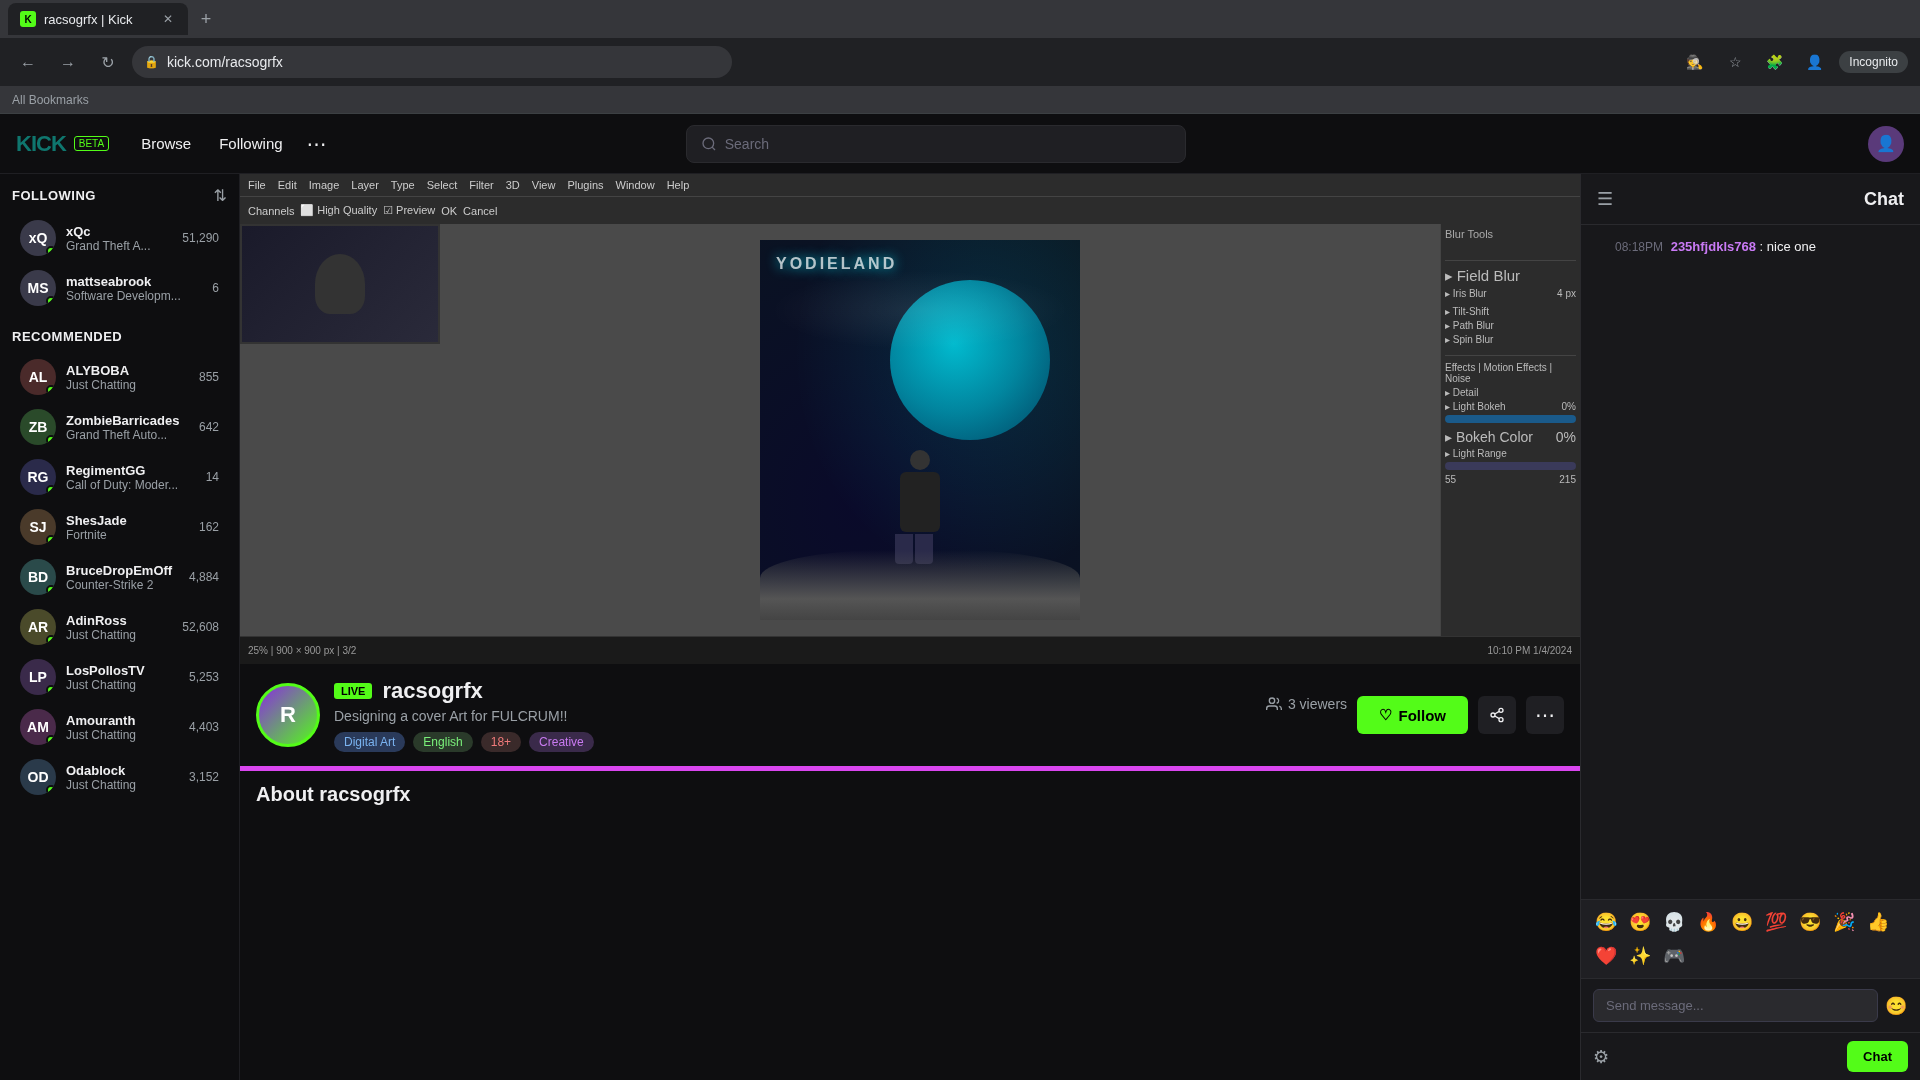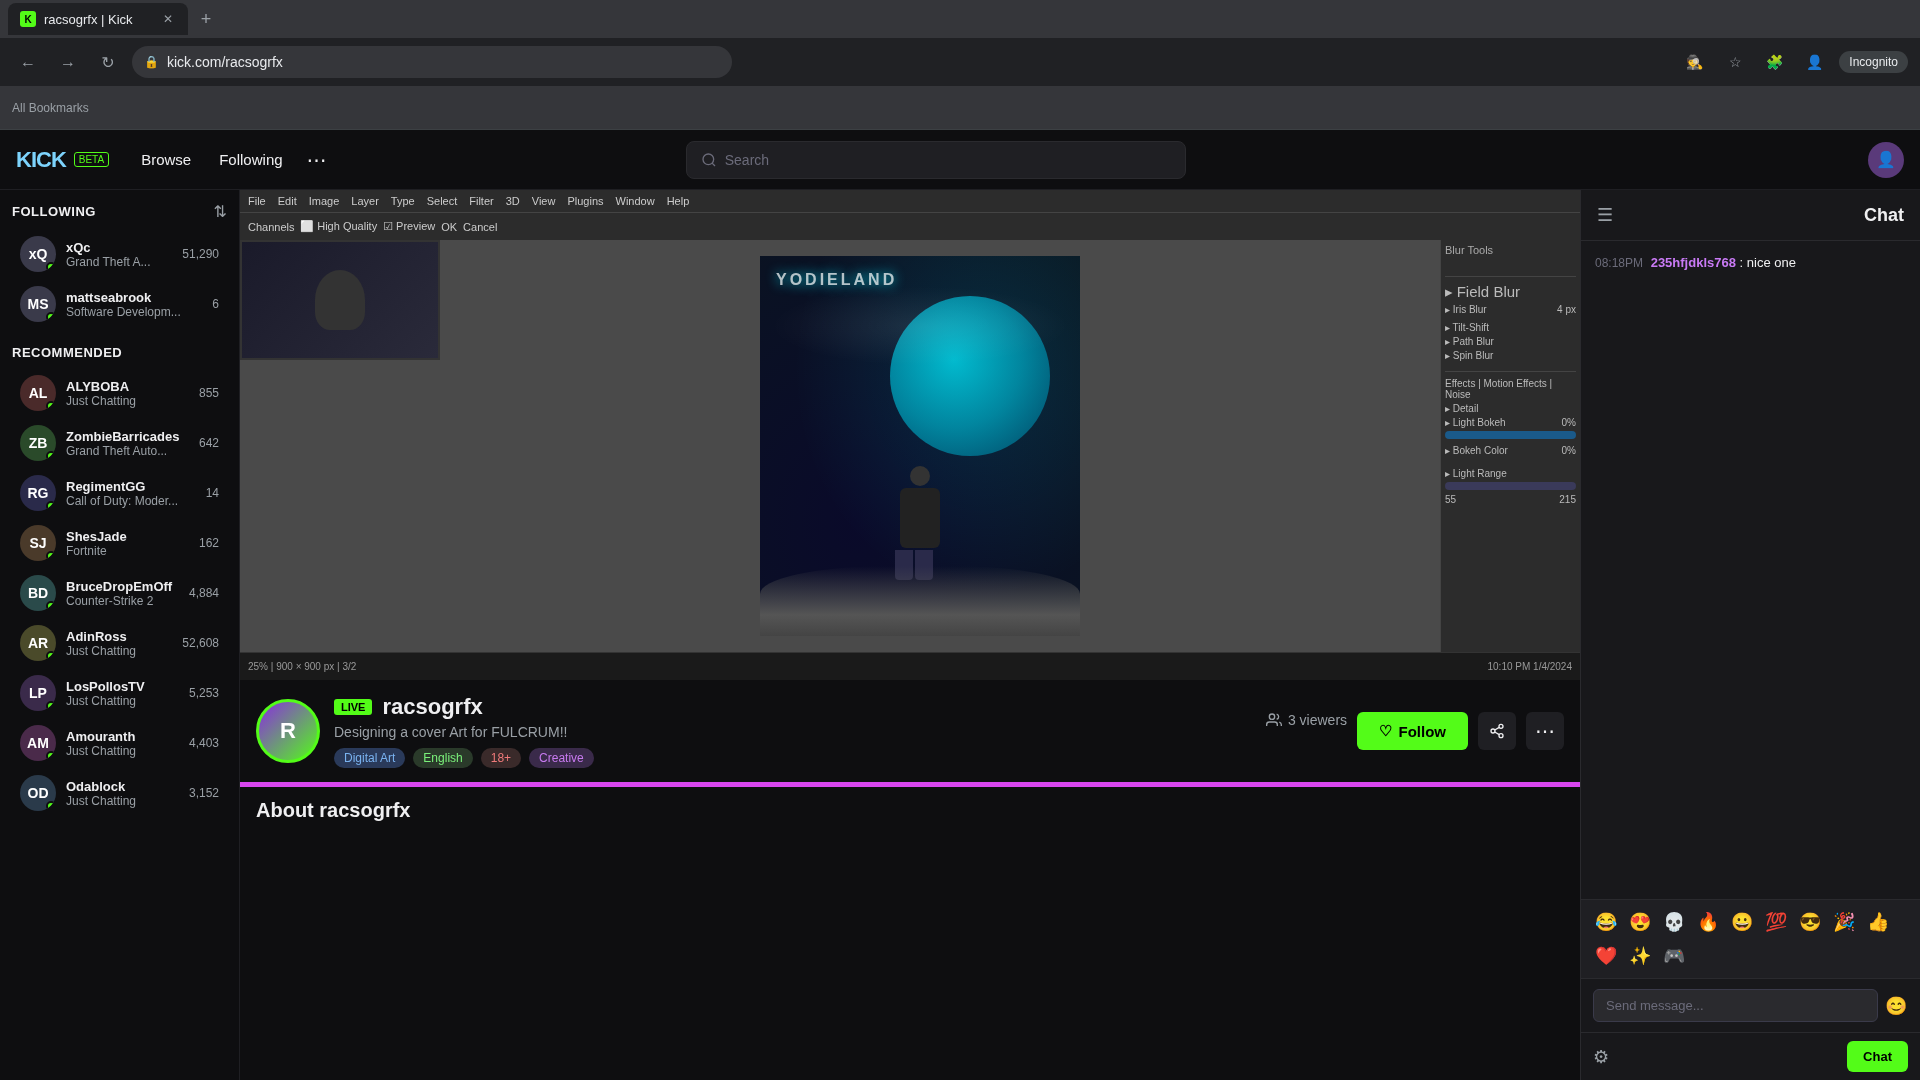--- a/index.html
+++ b/index.html
@@ -12,27 +12,27 @@
     .browser-tab .favicon { width: 16px; height: 16px; background: #53fc18; border-radius: 3px; display: flex; align-items: center; justify-content: center; font-size: 10px; font-weight: bold; color: #000; }
     .browser-tab .tab-close { margin-left: auto; width: 16px; height: 16px; display: flex; align-items: center; justify-content: center; border-radius: 50%; cursor: pointer; font-size: 12px; color: #9aa0a6; }
     .new-tab-btn { width: 28px; height: 28px; display: flex; align-items: center; justify-content: center; border-radius: 50%; cursor: pointer; font-size: 18px; color: #9aa0a6; }
     .browser-nav { display: flex; align-items: center; background: #202124; height: 48px; padding: 0 12px; gap: 8px; }
     .nav-btn { width: 32px; height: 32px; display: flex; align-items: center; justify-content: center; border-radius: 50%; cursor: pointer; color: #9aa0a6; font-size: 16px; }
     .address-bar { flex: 1; max-width: 600px; background: #35363a; border-radius: 20px; height: 32px; display: flex; align-items: center; padding: 0 12px; gap: 8px; font-size: 14px; color: #e8eaed; }
     .address-bar .lock-icon { color: #9aa0a6; font-size: 12px; }
     .nav-right { display: flex; align-items: center; gap: 8px; margin-left: auto; }
     .nav-icon-btn { width: 32px; height: 32px; display: flex; align-items: center; justify-content: center; border-radius: 50%; cursor: pointer; color: #9aa0a6; font-size: 14px; }
     .incognito-badge { background: #3c4043; border-radius: 12px; padding: 4px 10px; font-size: 12px; color: #e8eaed; display: flex; align-items: center; gap: 6px; cursor: pointer; }
-    .bookmarks-bar { background: #35363a; height: 44px; display: flex; align-items: center; padding: 0 12px; font-size: 12px; color: #9aa0a6; gap: 8px; border-bottom: 1px solid #3c4043; }
+    .bookmarks-bar { background: #35363a; height: 28px; display: flex; align-items: center; padding: 0 12px; font-size: 12px; color: #9aa0a6; gap: 8px; border-bottom: 1px solid #3c4043; }
 
     
     .app { display: flex; flex-direction: column; flex: 1; overflow: hidden; }
     .app-header { background: #0e0e10; height: 60px; display: flex; align-items: center; padding: 0 16px; gap: 20px; border-bottom: 1px solid #1f1f23; flex-shrink: 0; }
     .logo { display: flex; align-items: center; gap: 6px; }
-    .logo-text { font-size: 22px; font-weight: 900; color: #7dd3fc; letter-spacing: -1px; }
+    .logo-text { font-size: 22px; font-weight: 900; color: #0f766e; letter-spacing: -1px; }
     .logo-beta { font-size: 10px; color: #53fc18; border: 1px solid #53fc18; border-radius: 3px; padding: 1px 4px; margin-left: 2px; }
     .nav-links { display: flex; align-items: center; gap: 4px; }
     .nav-link { padding: 6px 12px; border-radius: 6px; font-size: 15px; font-weight: 500; color: #efeff1; cursor: pointer; }
     .nav-dots { font-size: 20px; color: #efeff1; cursor: pointer; padding: 4px 8px; }
     .search-bar { flex: 1; max-width: 500px; margin: 0 auto; background: #1f1f23; border-radius: 8px; height: 38px; display: flex; align-items: center; padding: 0 14px; gap: 8px; border: 1px solid #2a2a2e; }
     .search-bar input { background: none; border: none; outline: none; color: #efeff1; font-size: 14px; flex: 1; }
     .search-bar input::placeholder { color: #6b6b7a; }
     .header-right { margin-left: auto; display: flex; align-items: center; gap: 12px; }
     .avatar { width: 36px; height: 36px; border-radius: 50%; background: #5a3a7a; display: flex; align-items: center; justify-content: center; font-size: 16px; cursor: pointer; }
 
@@ -84,21 +84,21 @@
     .follow-btn { background: #53fc18; color: #000; font-size: 15px; font-weight: 700; padding: 10px 22px; border-radius: 6px; cursor: pointer; border: none; display: flex; align-items: center; gap: 6px; }
     .share-btn { background: #1f1f23; color: #efeff1; width: 38px; height: 38px; border-radius: 6px; display: flex; align-items: center; justify-content: center; cursor: pointer; font-size: 16px; border: none; }
     .more-btn { background: #1f1f23; color: #efeff1; width: 38px; height: 38px; border-radius: 6px; display: flex; align-items: center; justify-content: center; cursor: pointer; font-size: 20px; border: none; }
 
     
     .chat-panel { width: 340px; background: #18181b; border-left: 1px solid #2a2a2e; display: flex; flex-direction: column; flex-shrink: 0; }
     .chat-header { padding: 14px 16px; border-bottom: 1px solid #2a2a2e; display: flex; align-items: center; justify-content: space-between; }
     .chat-title { font-size: 18px; font-weight: 700; color: #efeff1; }
     .chat-collapse-btn { color: #9aa0a6; cursor: pointer; font-size: 18px; }
     .chat-messages { flex: 1; overflow-y: auto; padding: 12px 14px; }
-    .chat-message { margin-bottom: 10px; font-size: 13px; line-height: 1.5; }
+    .chat-message { margin-bottom: 10px; font-size: 13px; line-height: 1.5; margin-left: 20px; }
     .chat-time { color: #6b6b7a; font-size: 12px; margin-right: 4px; }
     .chat-username { font-weight: 700; }
     .chat-username-purple { color: #c97af5; }
     .chat-text { color: #efeff1; }
     .emoji-bar { display: flex; align-items: center; padding: 8px 12px; gap: 6px; flex-wrap: wrap; background: #1f1f23; border-top: 1px solid #2a2a2e; }
     .emoji-item { width: 28px; height: 28px; display: flex; align-items: center; justify-content: center; font-size: 18px; cursor: pointer; border-radius: 4px; }
     .chat-input-row { display: flex; align-items: center; padding: 10px 12px; gap: 8px; background: #18181b; border-top: 1px solid #2a2a2e; }
     .chat-input { flex: 1; background: #2a2a2e; border: 1px solid #3a3a4a; border-radius: 6px; padding: 8px 12px; font-size: 13px; color: #efeff1; outline: none; }
     .chat-input::placeholder { color: #6b6b7a; }
     .chat-emoji-btn { color: #9aa0a6; cursor: pointer; font-size: 18px; }
@@ -345,21 +345,21 @@
                 <div style="margin-bottom:6px;font-size:11px;color:#aaa;border-bottom:1px solid #444;padding-bottom:20px;">Blur Tools</div>
                 <div style="font-size:15px;color:#bbb;margin-bottom:3px;">▸ Field Blur</div>
                 <div style="font-size:10px;color:#bbb;margin-bottom:7px;">▸ Iris Blur <span style="float:right">4 px</span></div>
                 <div style="font-size:10px;color:#bbb;margin-bottom:3px;">▸ Tilt-Shift</div>
                 <div style="font-size:10px;color:#bbb;margin-bottom:3px;">▸ Path Blur</div>
                 <div style="font-size:10px;color:#bbb;margin-bottom:10px;">▸ Spin Blur</div>
                 <div style="font-size:10px;color:#bbb;margin-bottom:3px;border-top:1px solid #444;padding-top:6px;">Effects | Motion Effects | Noise</div>
                 <div style="font-size:10px;color:#bbb;margin-bottom:3px;">▸ Detail</div>
                 <div style="font-size:10px;color:#bbb;margin-bottom:3px;">▸ Light Bokeh <span style="float:right">0%</span></div>
                 <div style="height:8px;background:#1a5a8a;border-radius:4px;margin-bottom:6px;"></div>
-                <div style="font-size:10px;color:#bbb;margin-bottom:12px;">▸ Bokeh Color <span style="float:right">0%</span></div>
+                <div style="font-size:14px;color:#bbb;margin-bottom:3px;">▸ Bokeh Color <span style="float:right">0%</span></div>
                 <div style="font-size:10px;color:#bbb;margin-bottom:3px;">▸ Light Range</div>
                 <div style="height:8px;background:#3a3a5a;border-radius:4px;margin-bottom:4px;"></div>
                 <div style="font-size:10px;color:#bbb;display:flex;justify-content:space-between;">
                     <span>55</span>
                     <span>215</span>
                   </div>
               </div>
             </div>
 
             <div style="background:#1a1a1a;height:28px;display:flex;align-items:center;padding:0 8px;gap:4px;font-size:10px;color:#999;border-top:1px solid #333;">

